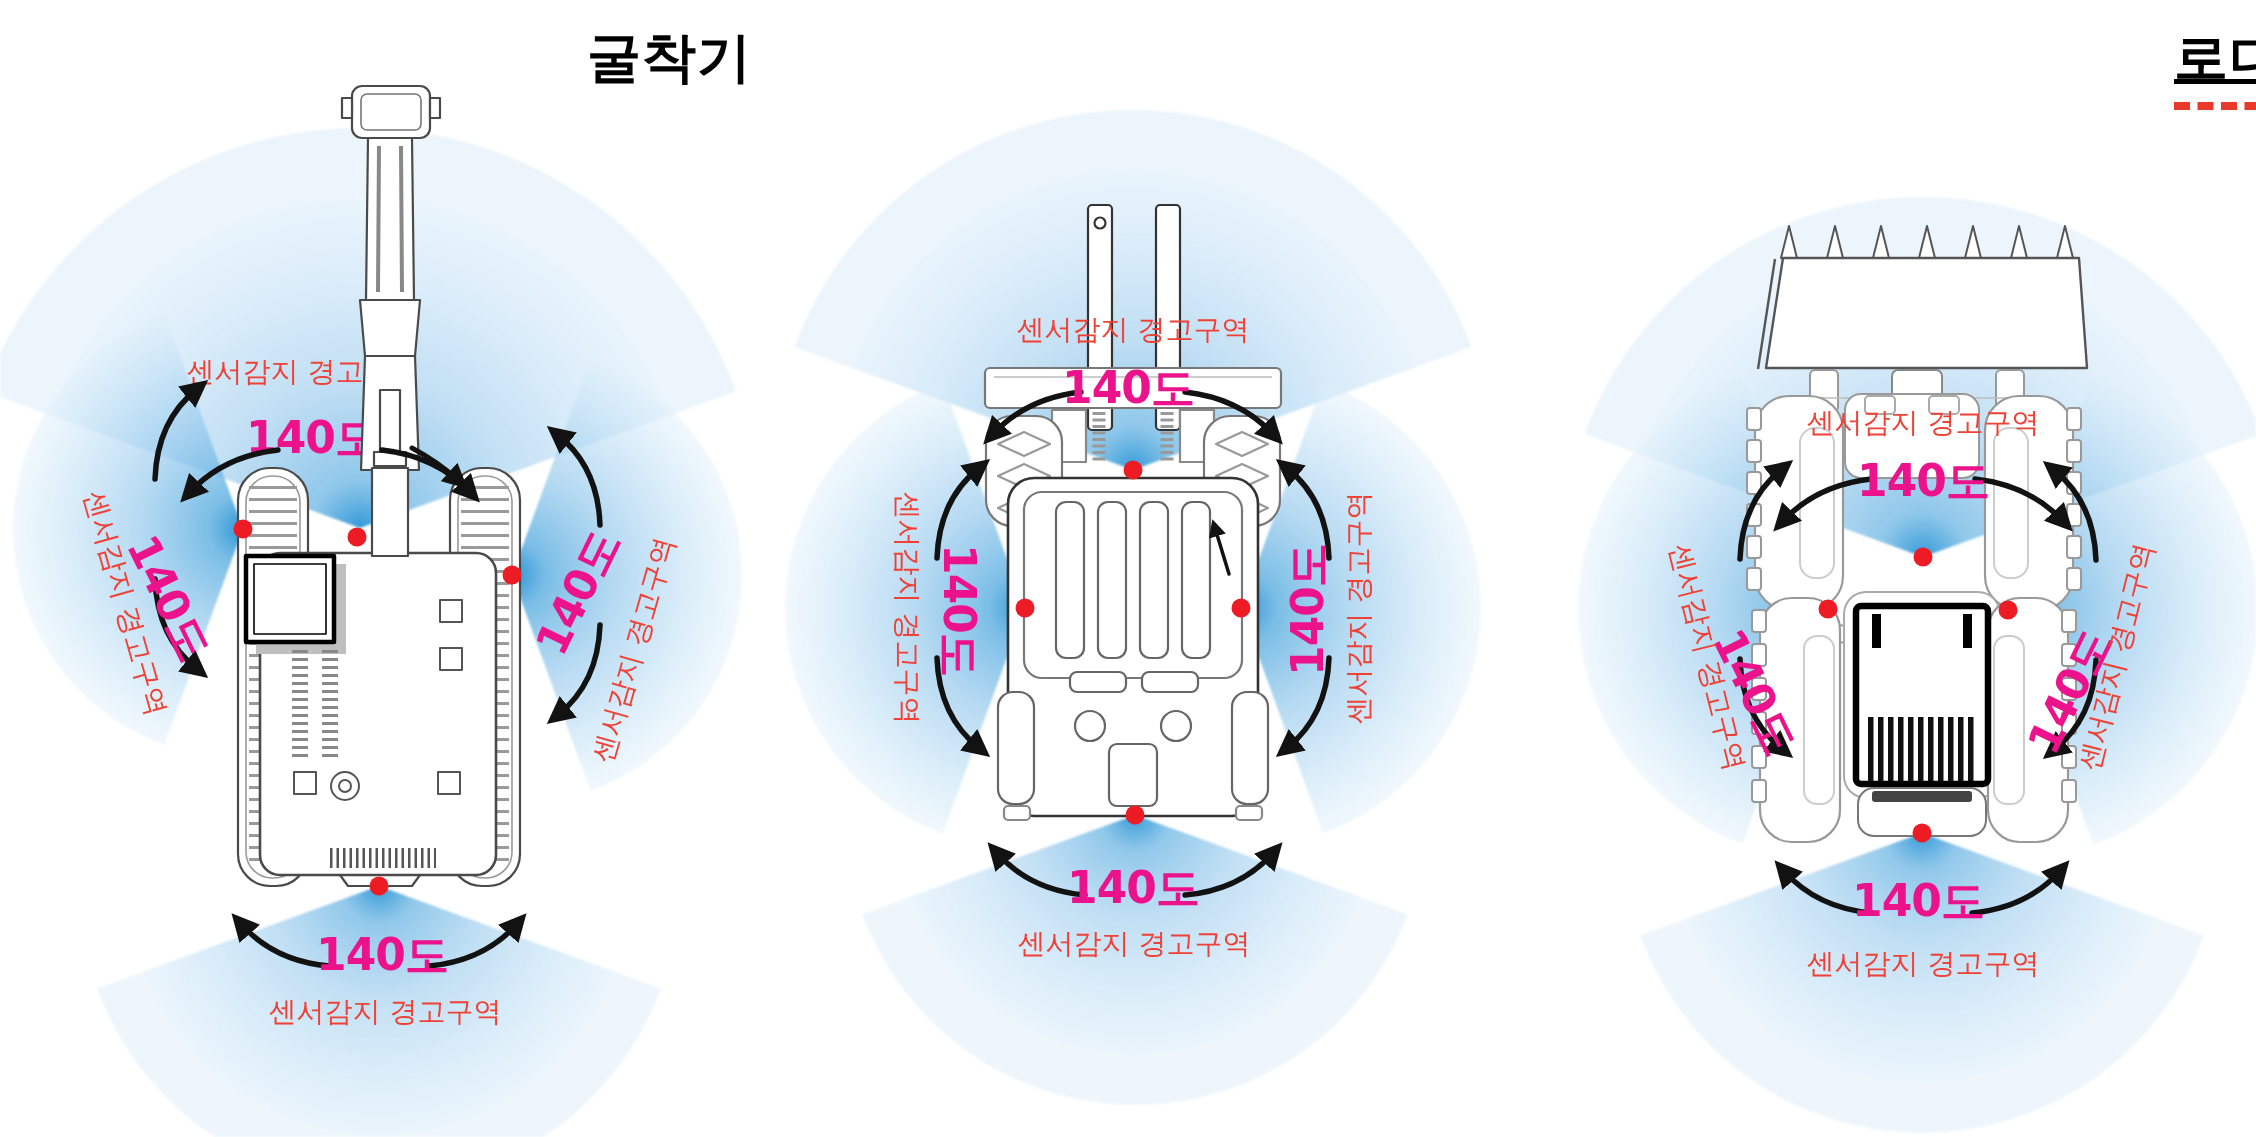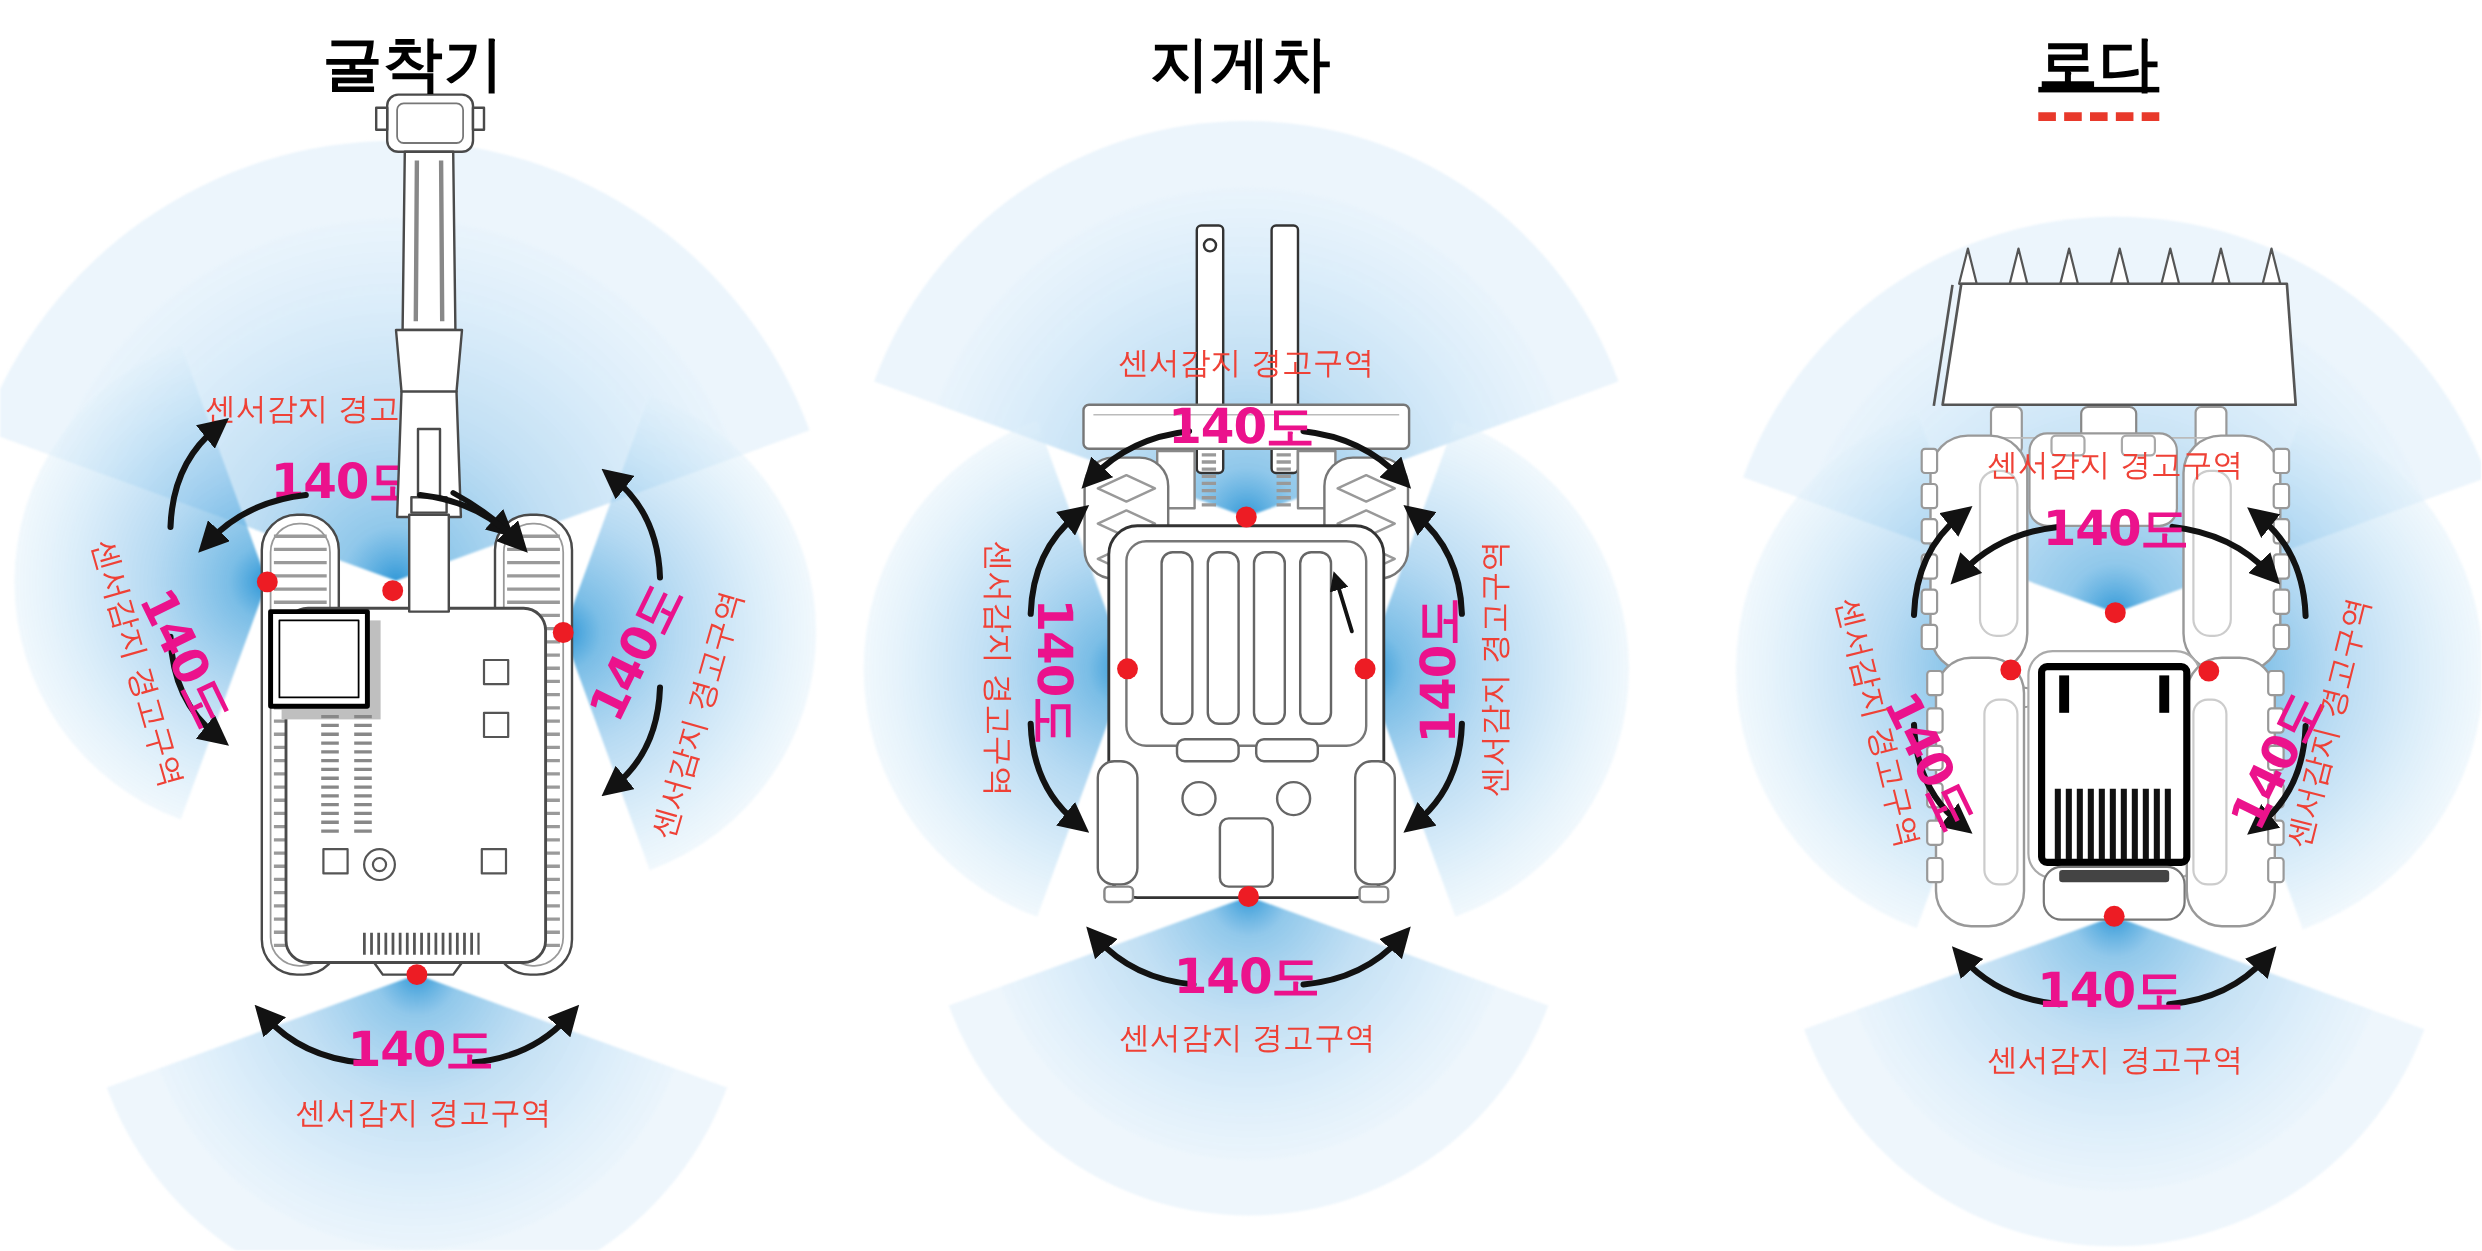--- a/index.html
+++ b/index.html
@@ -1,20 +1,20 @@
 <!DOCTYPE html>
 <html><head>
 <meta charset="utf-8">
 <style>
   html,body{margin:0;padding:0;background:#fff;}
   .stage{position:relative;width:2256px;height:1137px;background:#fff;overflow:hidden;
          font-family:"DejaVu Sans","Liberation Sans",sans-serif;}
   .panel{position:absolute;top:0;width:752px;height:1137px;}
   .panel.p1{left:0;} .panel.p2{left:752px;} .panel.p3{left:1504px;}
-  .title{position:absolute;top:22px;left:0;width:100%;text-align:center;
+  .title{position:absolute;top:22px;left:0;width:100%;text-align:right;
          font-size:54px;font-weight:800;color:#000;letter-spacing:1px;z-index:6;}
   .p3 .title{transform:translateX(28px);}
   .title .underline{display:inline-block;border-bottom:8px dashed #E8392B;padding-bottom:7px;text-decoration:underline;}
   svg.layer{position:absolute;left:0;top:0;}
   svg.fans{z-index:1;filter:blur(1.1px);}
   .labels-under{position:absolute;inset:0;z-index:2;}
   svg.art{z-index:3;}
   .labels-over{position:absolute;inset:0;z-index:4;}
   .lbl{position:absolute;white-space:nowrap;transform:translate(-50%,-50%) rotate(var(--r,0deg));}
   .angle{font-size:44px;font-weight:800;color:#EB128C;letter-spacing:-1px;}
@@ -139,21 +139,20 @@
       <div class="lbl angle" style="left:168px;top:598px;--r:64deg;">140도</div>
       <div class="lbl zone" style="left:125px;top:603px;--r:74deg;">센서감지 경고구역</div>
       <div class="lbl angle" style="left:578px;top:593px;--r:-64deg;">140도</div>
       <div class="lbl zone" style="left:634px;top:650px;--r:-74deg;">센서감지 경고구역</div>
       <div class="lbl angle" style="left:382px;top:955px;">140도</div>
       <div class="lbl zone" style="left:385px;top:1012px;">센서감지 경고구역</div>
     </div>
   </div>
 
   <div class="panel p2">
-    <div class="title">지게차</div>
 
     <svg class="layer fans" width="752" height="1137" viewBox="0 0 752 1137">
       <defs>
         <radialGradient id="g2t" gradientUnits="userSpaceOnUse" cx="381" cy="470" r="300">
           <stop offset="0" stop-color="#1E8FD4" stop-opacity=".9"></stop>
             <stop offset=".15" stop-color="#53AADF" stop-opacity=".6"></stop>
           <stop offset=".45" stop-color="#93C8EC" stop-opacity=".48"></stop>
             <stop offset=".78" stop-color="#C9E5F8" stop-opacity=".44"></stop>
           <stop offset="1" stop-color="#E6F3FC" stop-opacity=".38"></stop>
         </radialGradient>

